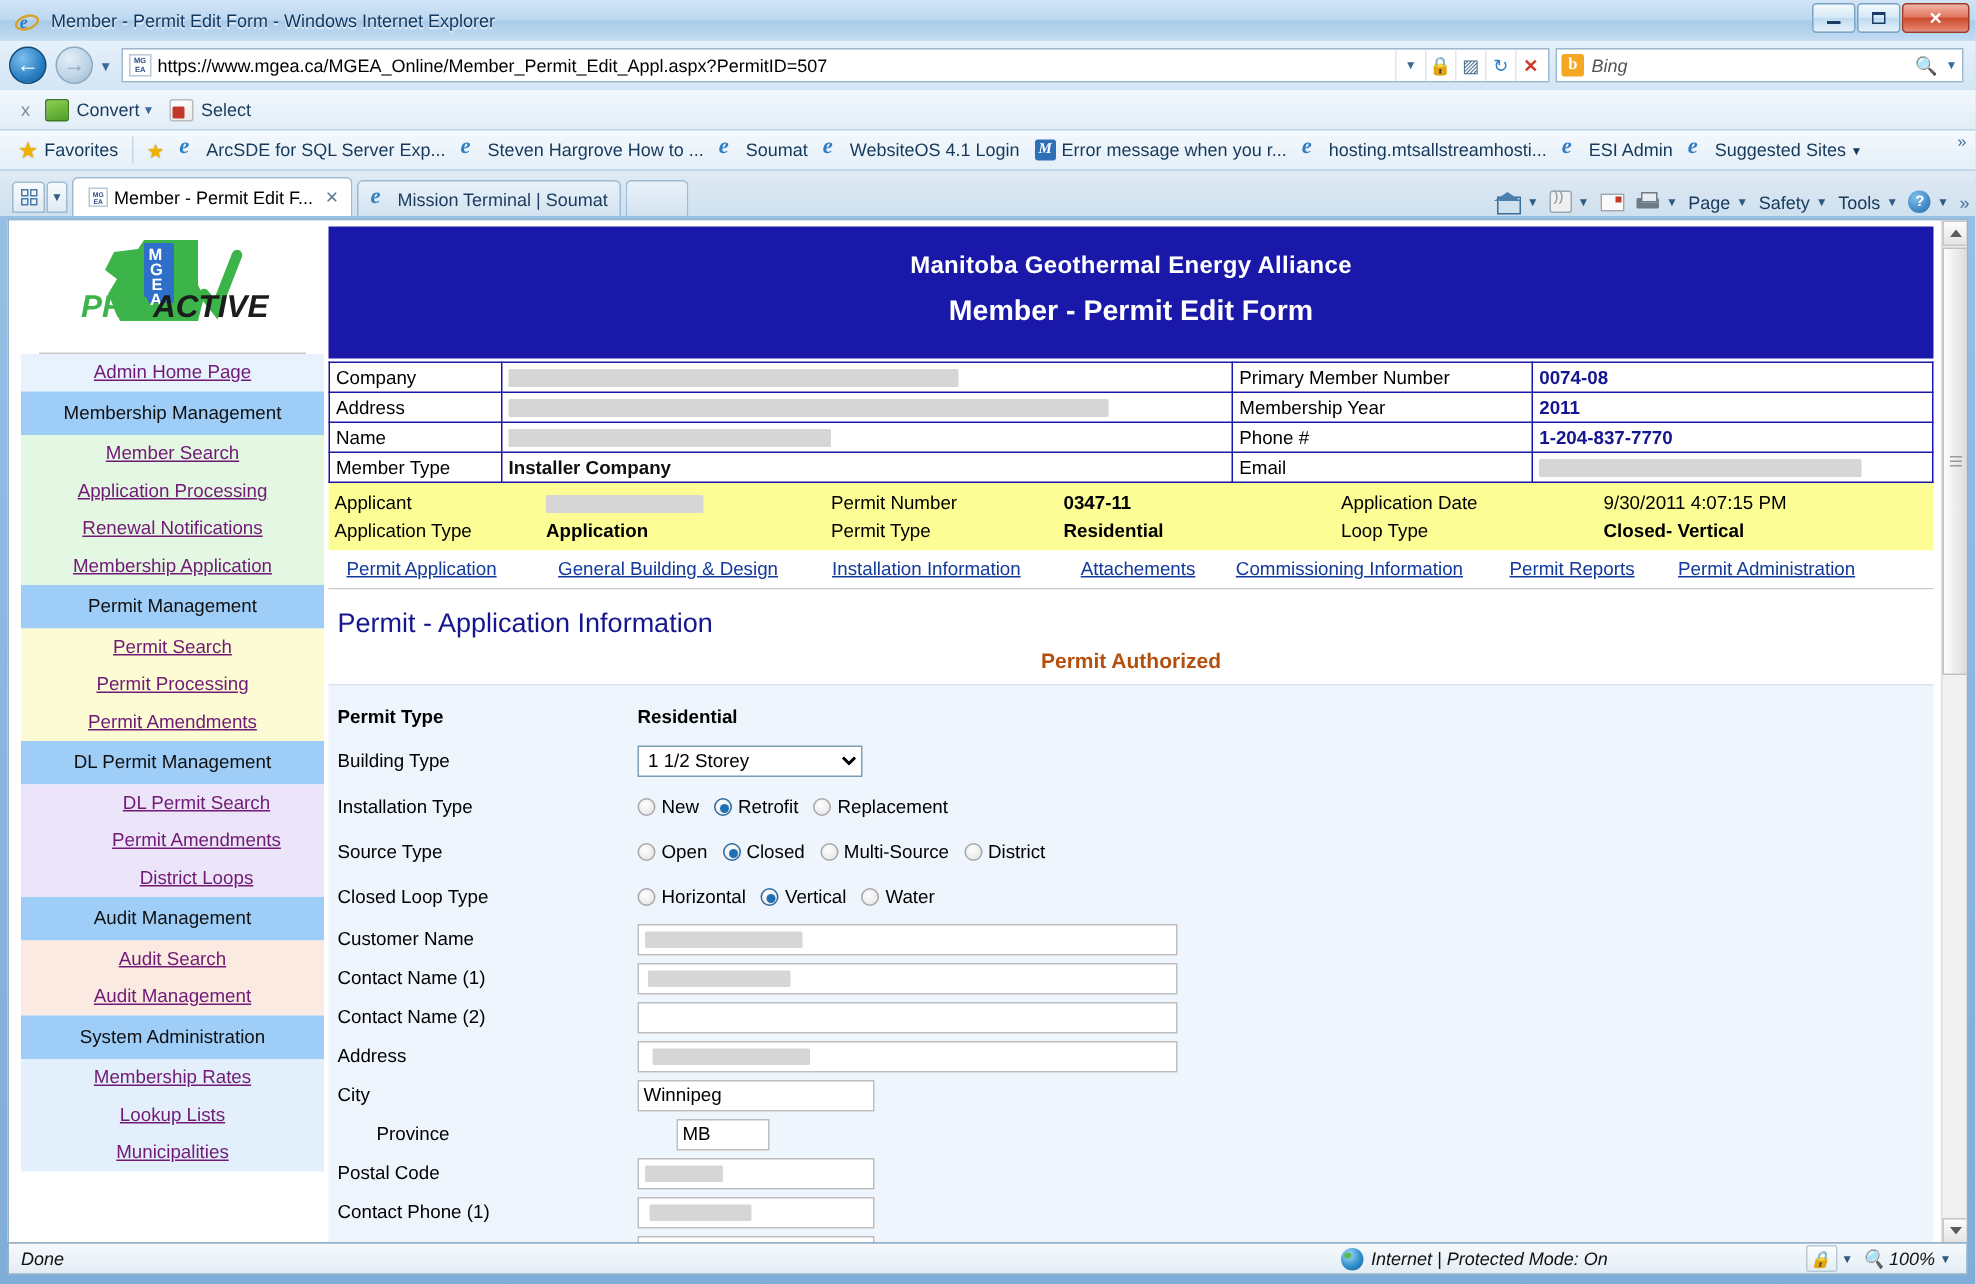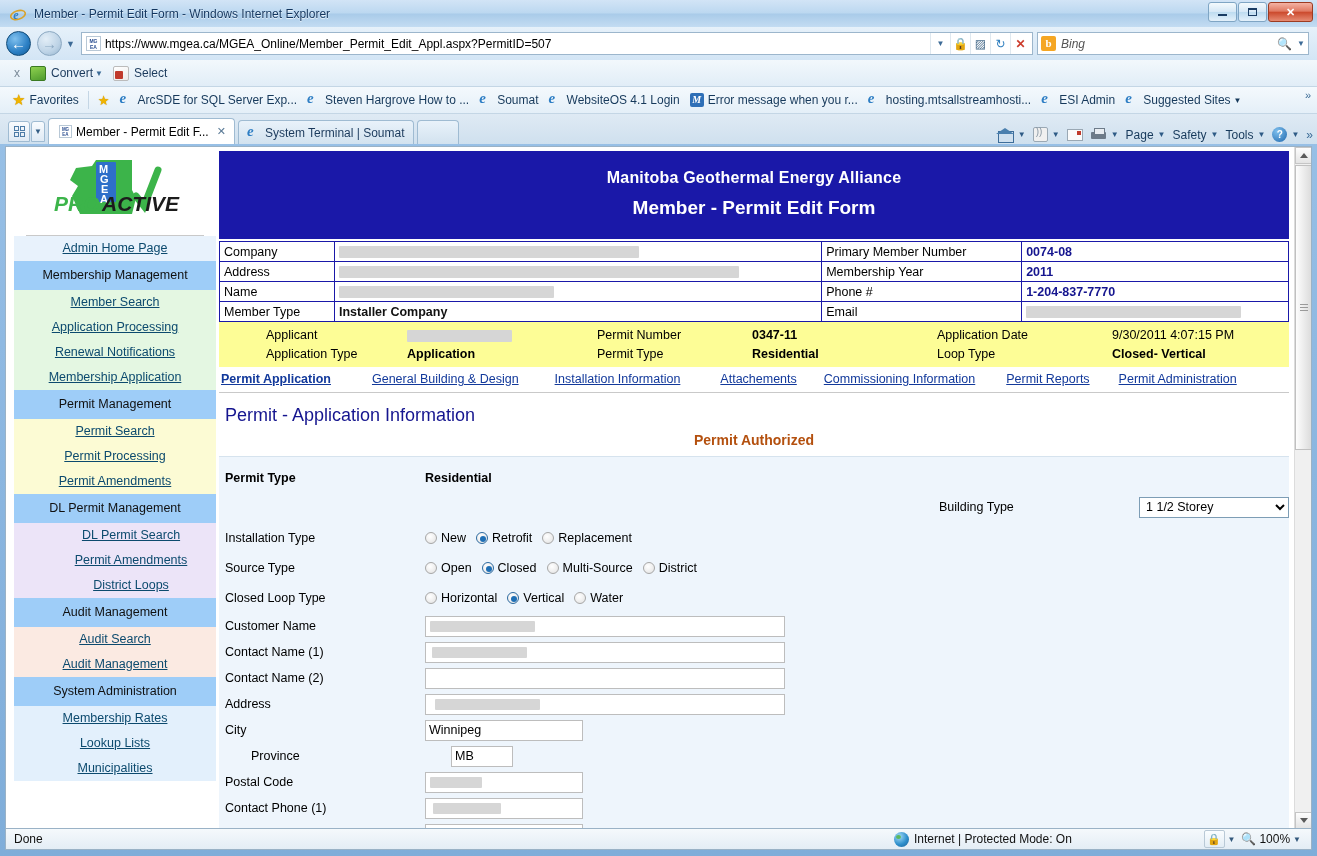--- a/index.html
+++ b/index.html
@@ -262,21 +262,21 @@
   .logo-wrap {
     height:82px; display:flex; align-items:center; justify-content:center;
     position:relative;
   }
   .nav-hr { height:1px; background:#c9c9c9; margin:2px 12px 0 12px; }
   .navitem {
     text-align:center; font-size:12.5px; padding:5px 0 5px 0;
     line-height:15px;
   }
   .nav-head { font-weight:normal; color:#101010; background:#9ecdf8; padding:7px 0; }
-  .nav-link { text-decoration:underline; color:#0c4a6e; cursor:pointer; }
+  .nav-link { text-decoration:underline; color:#701a75; cursor:pointer; }
   .grp-white { background:#e8f2fc; }
   .grp-green { background:#e4f7e2; }
   .grp-yellow { background:#fcfbd4; }
   .grp-purple { background:#ece4f8;padding-left:32px; }
   .grp-peach { background:#fbeae2; }
   .grp-blue { background:#e3f0fc; }
 
   
   .content {
     position:absolute; left:213px; top:4px; width:1070px;
@@ -295,38 +295,38 @@
   }
   table.infotbl td.lbl { width:115px; color:#000; }
   table.infotbl td.lbl2 { width:200px; }
   table.infotbl td.val { font-weight:bold; color:#111; }
   table.infotbl td.val-b { font-weight:bold; color:#15158f; }
   .redact { display:inline-block; background:#d6d6d6; height:12px; vertical-align:middle; border-radius:1px;}
 
   .yellowbar {
     background:#fdfd96; padding:4px 0 3px 0; width:1070px;
   }
-  .yrow { display:flex; font-size:12.5px; color:#000; line-height:19px;padding-left:43px; }
+  .yrow { display:flex; font-size:12.5px; color:#000; line-height:19px; }
   .ycell { }
   .ycell.c1 { width:145px; padding-left:4px; }
   .ycell.c2 { width:190px; }
   .ycell.c3 { width:155px; }
   .ycell.c4 { width:185px; }
   .ycell.c5 { width:125px; }
   .ycell.c6 { }
   .bold { font-weight:bold; }
 
   .tabsrow {
     background:#fff; padding:5px 0 6px 0; width:1070px;
     display:flex; font-size:12.5px; border-bottom:1px solid #c9c9c9;
   }
   .tabsrow a {
     color:#12399b; text-decoration:underline; white-space:nowrap;
   }
-  .tl1 { margin-left:2px;font-weight:bold; }
+  .tl1 { margin-left:12px; }
   .tl2 { margin-left:41px; }
   .tl3 { margin-left:36px; }
   .tl4 { margin-left:40px; }
   .tl5 { margin-left:27px; }
   .tl6 { margin-left:31px; }
   .tl7 { margin-left:29px; }
 
   .sectitle {
     font-size:18px; color:#15158f; font-weight:normal;
     padding:12px 0 6px 6px; background:#fff;
@@ -378,21 +378,21 @@
   }
   .redact-in .mask {
     position:absolute; background:#d6d6d6; height:11px; top:5px; border-radius:1px;
   }
 
   
   .statusbar {
     position:absolute; left:5px; top:828px; width:1307px; height:22px;
     background: linear-gradient(180deg,#f5f9fc,#e4edf5);
     border:1px solid #9ab2c6;
-    display:flex; align-items:center; font-size:12px; color:#111;
+    display:flex; align-items:center; font-size:12px; color:#111;font-style:italic;
   }
   .sb-done { margin-left:8px; }
   .sb-zone {
     position:absolute; left:888px; display:flex; align-items:center;
   }
   .globe {
     width:15px; height:15px; border-radius:50%; margin-right:5px;
     background: radial-gradient(circle at 35% 30%, #a5dbf7 0%, #2e8fcc 55%, #1b5f93 100%);
     position:relative; overflow:hidden;
   }
@@ -525,21 +525,21 @@
     <div class="tab active">
       <span class="mgea-favicon" style="width:13px;height:13px;font-size:4.5px;line-height:5px;margin-right:4px;">
         <span>MG</span>
           <span>EA</span>
       </span>
       <span>Member - Permit Edit F...</span>
       <span class="tab-close">✕</span>
     </div>
     <div class="tab">
       <span class="ie-ico"></span>
-      <span>System Terminal | Soumat</span>
+      <span>Mission Terminal | Soumat</span>
     </div>
     <div class="tab newtab"></div>
 
     <div class="tools-right">
       <span class="tr-item">
         <span class="home-ico"></span>
         <span class="tr-caret">▼</span>
       </span>
       <span class="tr-item">
         <span class="feed-ico"></span>
@@ -701,21 +701,21 @@
         <div class="sectitle">Permit - Application Information</div>
         <div class="authorized">Permit Authorized</div>
 
         <div class="formarea">
 
           <div class="frow">
             <span class="flabel bold">Permit Type</span>
             <span class="fvalue">Residential</span>
           </div>
 
-          <div class="frow" style="min-height:32px;justify-content:flex-end;">
+          <div class="frow" style="min-height:32px;">
             <span class="flabel">Building Type</span>
             <select class="sel" id="building-type-select"><option>1 1/2 Storey</option><option>Bungalow</option><option>2 Storey</option><option>Bi-Level</option><option>Split Level</option><option>Other</option></select>
           </div>
 
           <div class="frow" style="min-height:30px;">
             <span class="flabel">Installation Type</span>
             <span class="radiogrp">
               <label>
                   <span class="radio"></span>
                   <span>New</span>

